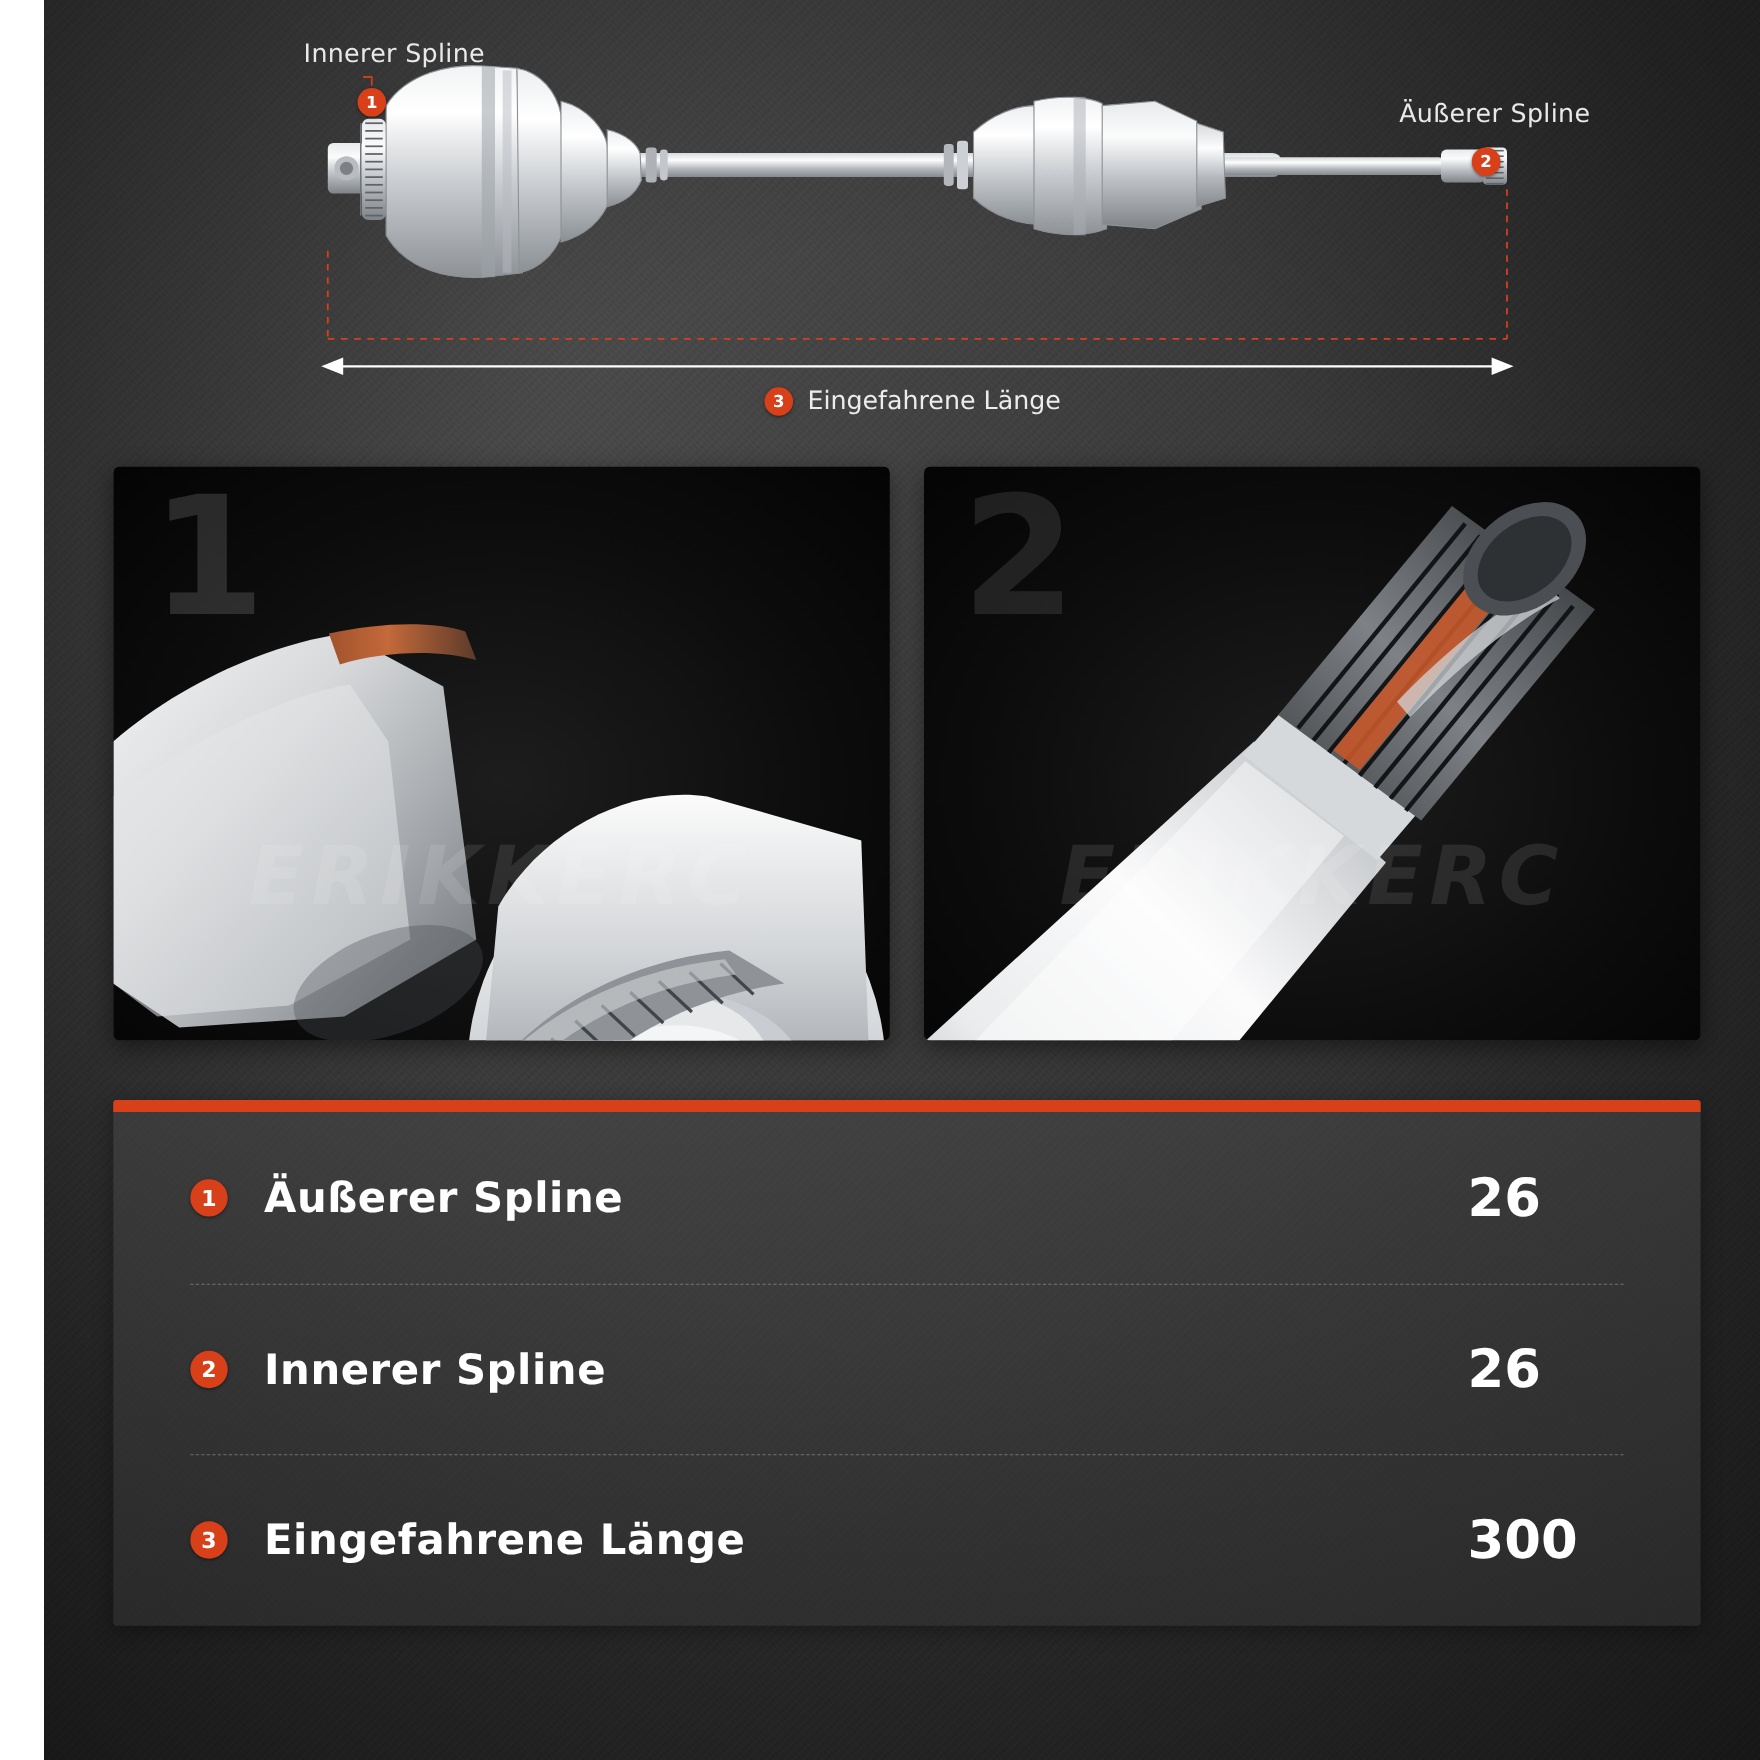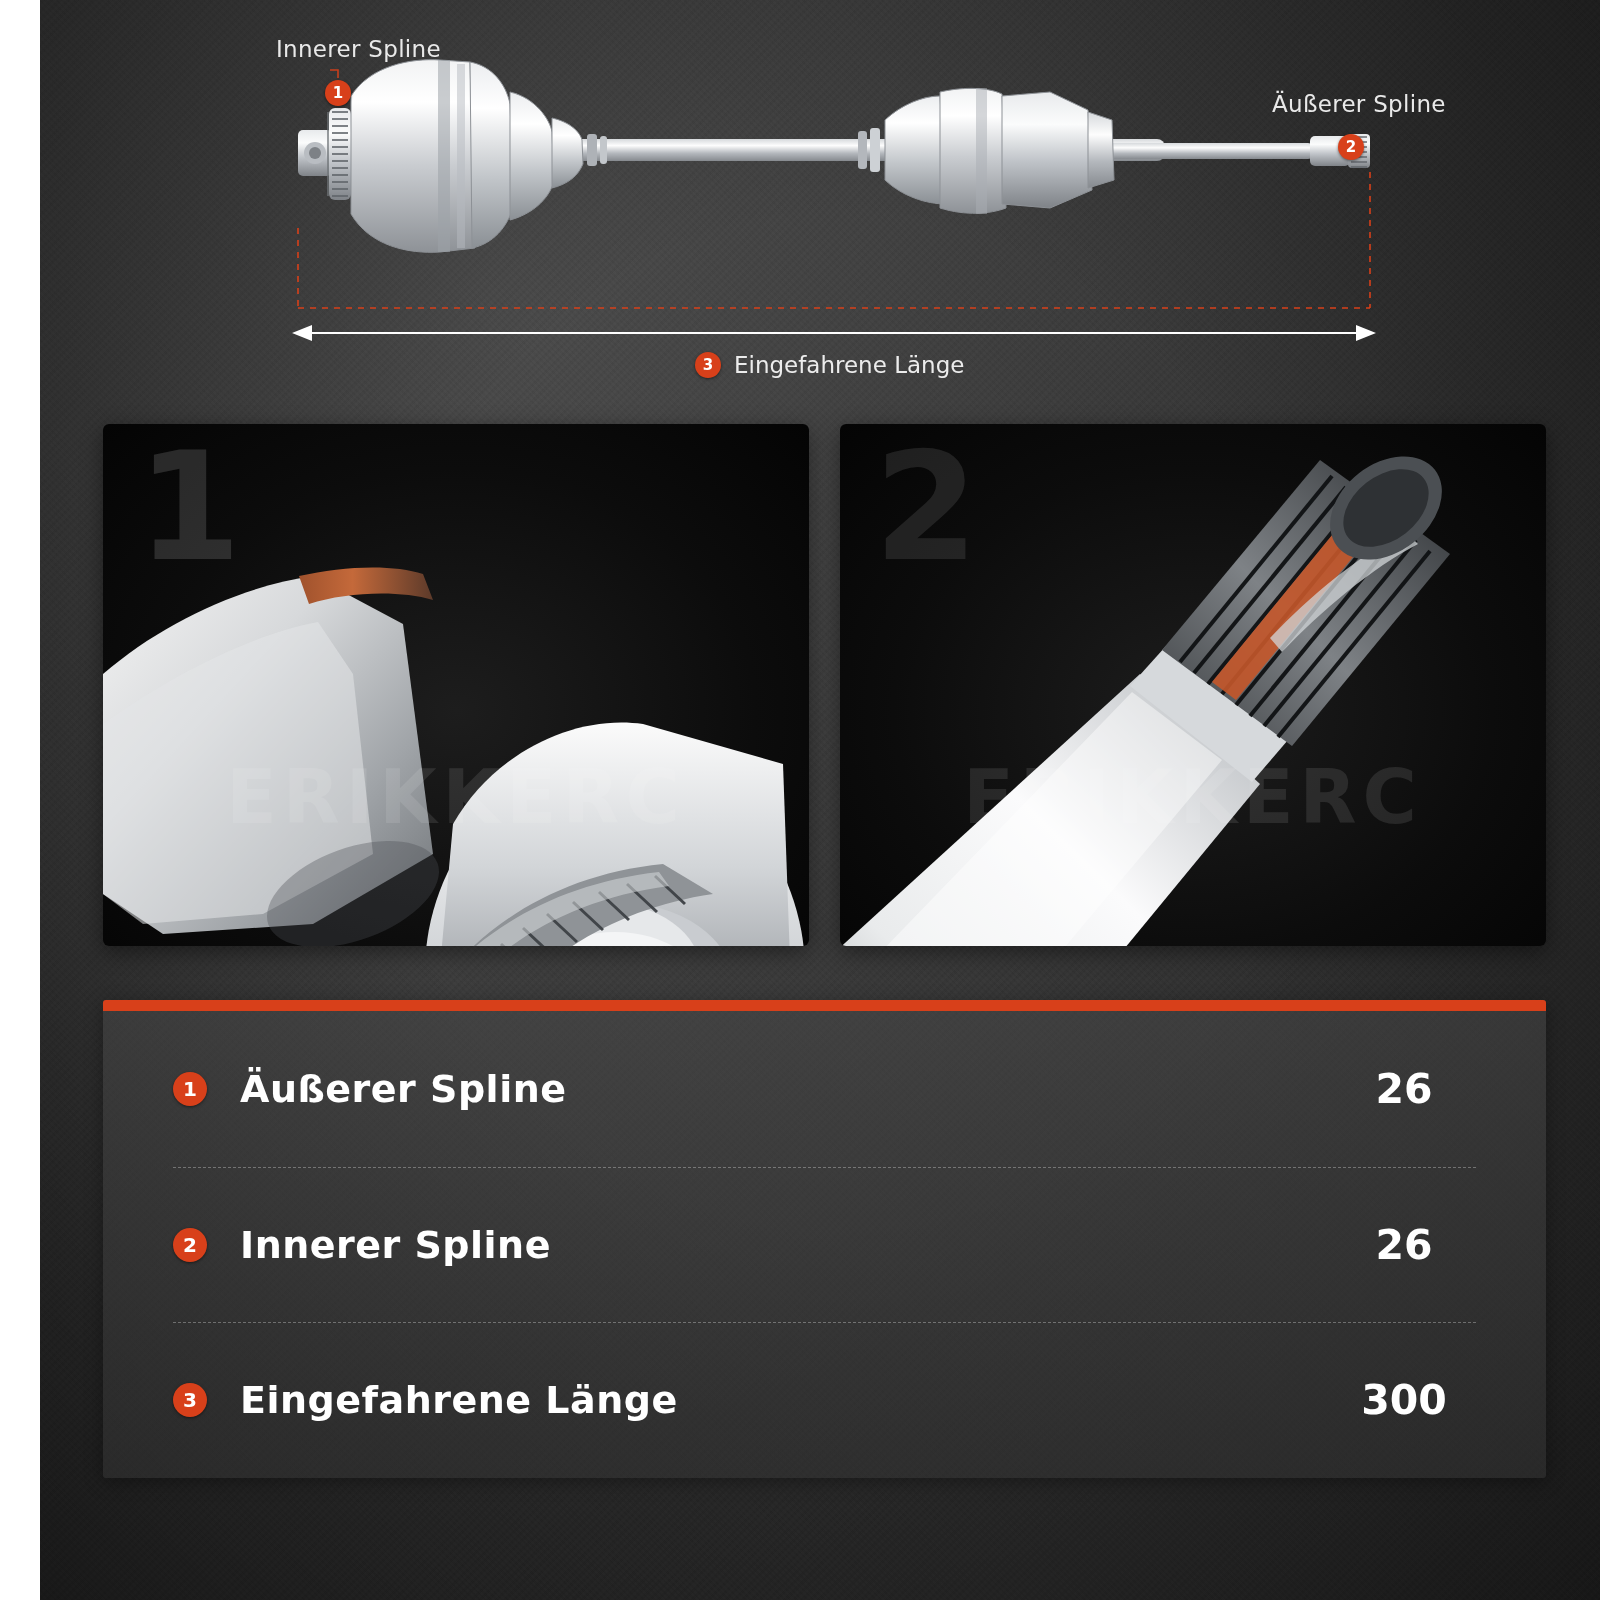--- a/index.html
+++ b/index.html
@@ -122,20 +122,21 @@
     left: 0; right: 0;
     top: 330px;
     text-align: center;
     font-size: 74px;
     font-weight: bold;
     letter-spacing: 6px;
     color: rgba(255,255,255,0.10);
     z-index: 6;
     pointer-events: none;
     white-space: nowrap;
+    font-style: italic;
   }
 
   .panel-photo { position: absolute; inset: 0; z-index: 4; }
 
   
   #spec-card {
     position: absolute;
     left: 63px; top: 1000px;
     width: 1443px;
     height: 478px;
@@ -183,23 +184,23 @@
   }
   .spec-label {
     color: #ffffff;
     font-size: 38px;
     font-weight: bold;
     letter-spacing: 0.5px;
     flex: 1 1 auto;
   }
   .spec-value {
     color: #ffffff;
-    font-size: 41px;
-    font-weight: bold;
-    text-align: center;
+    font-size: 48px;
+    font-weight: bold;
+    text-align: left;
     flex: 0 0 auto;
     min-width: 140px;
     padding-right: 2px;
   }
 </style>
 </head>
 <body>
 
 <div id="page">
 

